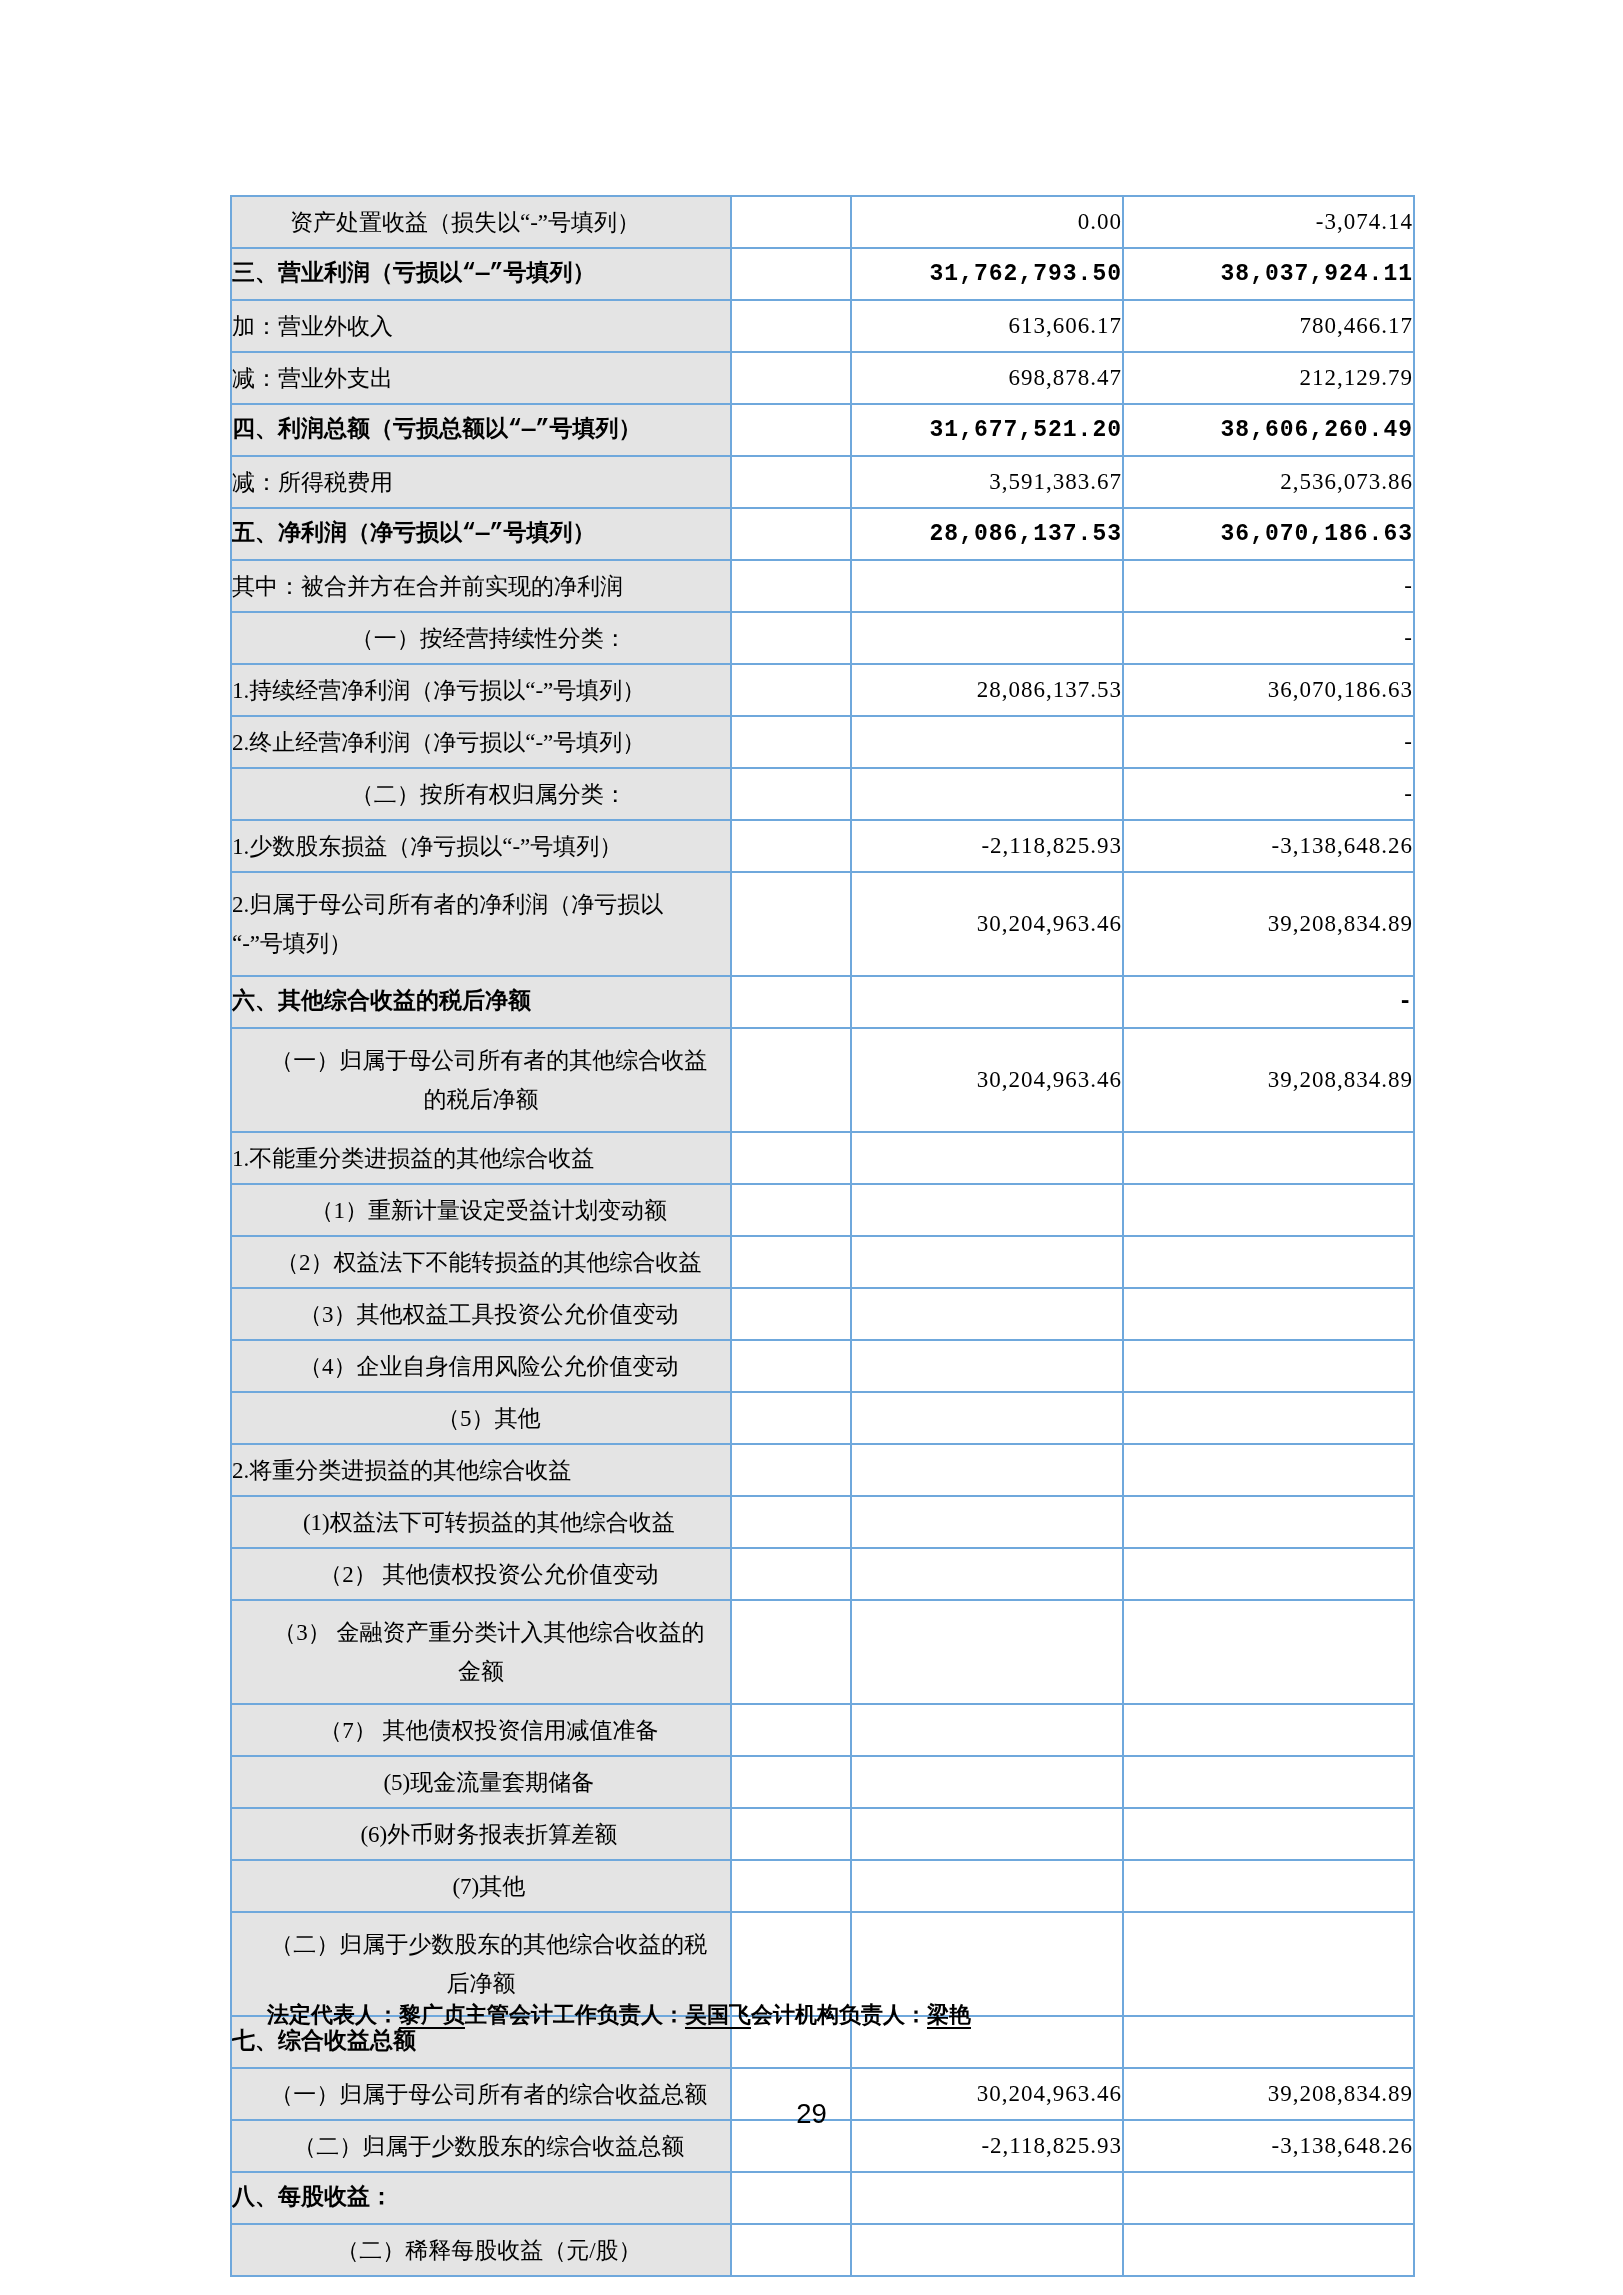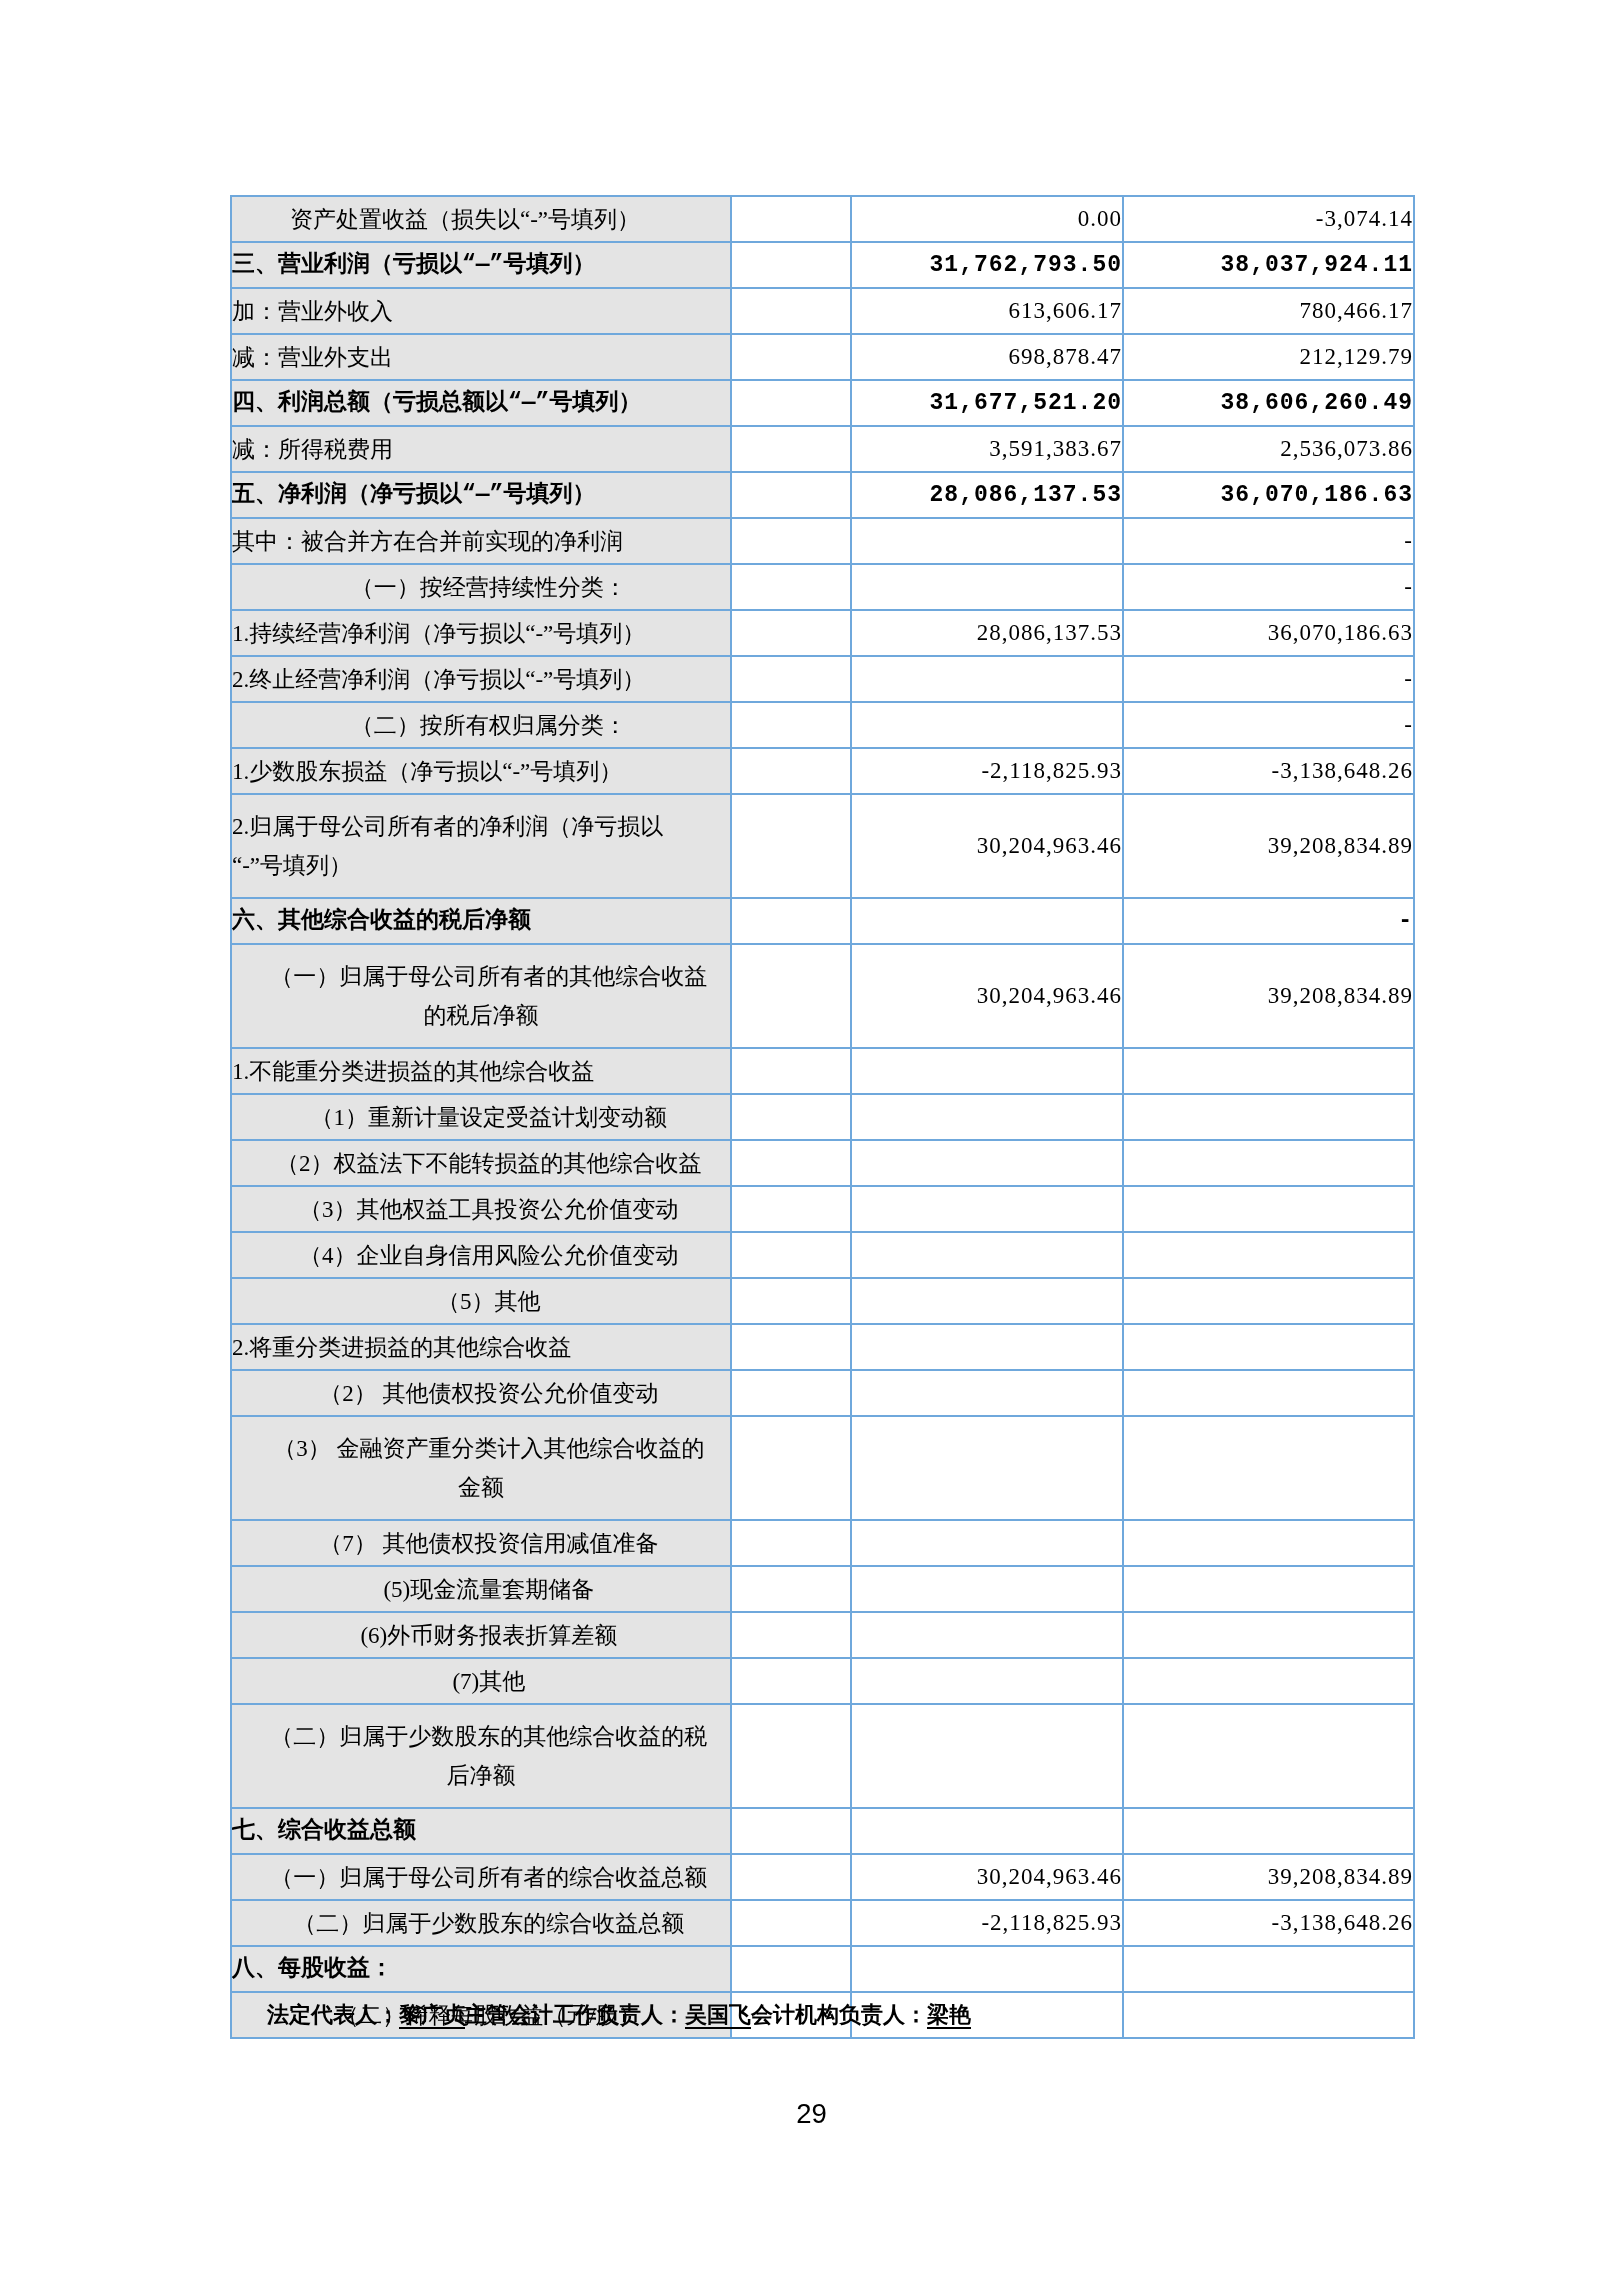--- a/index.html
+++ b/index.html
@@ -17,21 +17,21 @@
     width:1183px;
     border-collapse:collapse;
     table-layout:fixed;
   }
   table.stmt td {
     border:2px solid #6fa8dc;
     vertical-align:middle;
     padding:0;
     overflow:hidden;
   }
-  table.stmt tr { height:46px; }
+  table.stmt tr { height:52px; }
   table.stmt tr.tall { height:104px; }
 
   td.lbl {
     background:#e4e4e4;
     font-size:23px;
     line-height:39px;
     padding:1.3px 5.2px 1.3px 6.5px;
     white-space:pre;
     text-indent:0;
   }
@@ -211,20 +211,26 @@
           <td class="val"></td>
           <td class="val"></td>
         </tr>
         <tr class="">
           <td class="lbl indent0">2.将重分类进损益的其他综合收益</td>
           <td class="note"></td>
           <td class="val"></td>
           <td class="val"></td>
         </tr>
         <tr class="">
+          <td class="lbl indent1">(1)权益法下可转损益的其他综合收益</td>
+          <td class="note"></td>
+          <td class="val"></td>
+          <td class="val"></td>
+        </tr>
+        <tr class="">
           <td class="lbl indent1">（2） 其他债权投资公允价值变动</td>
           <td class="note"></td>
           <td class="val"></td>
           <td class="val"></td>
         </tr>
         <tr class="tall">
           <td class="lbl indent1">（3） 金融资产重分类计入其他综合收益的
 金额</td>
           <td class="note"></td>
           <td class="val"></td>

